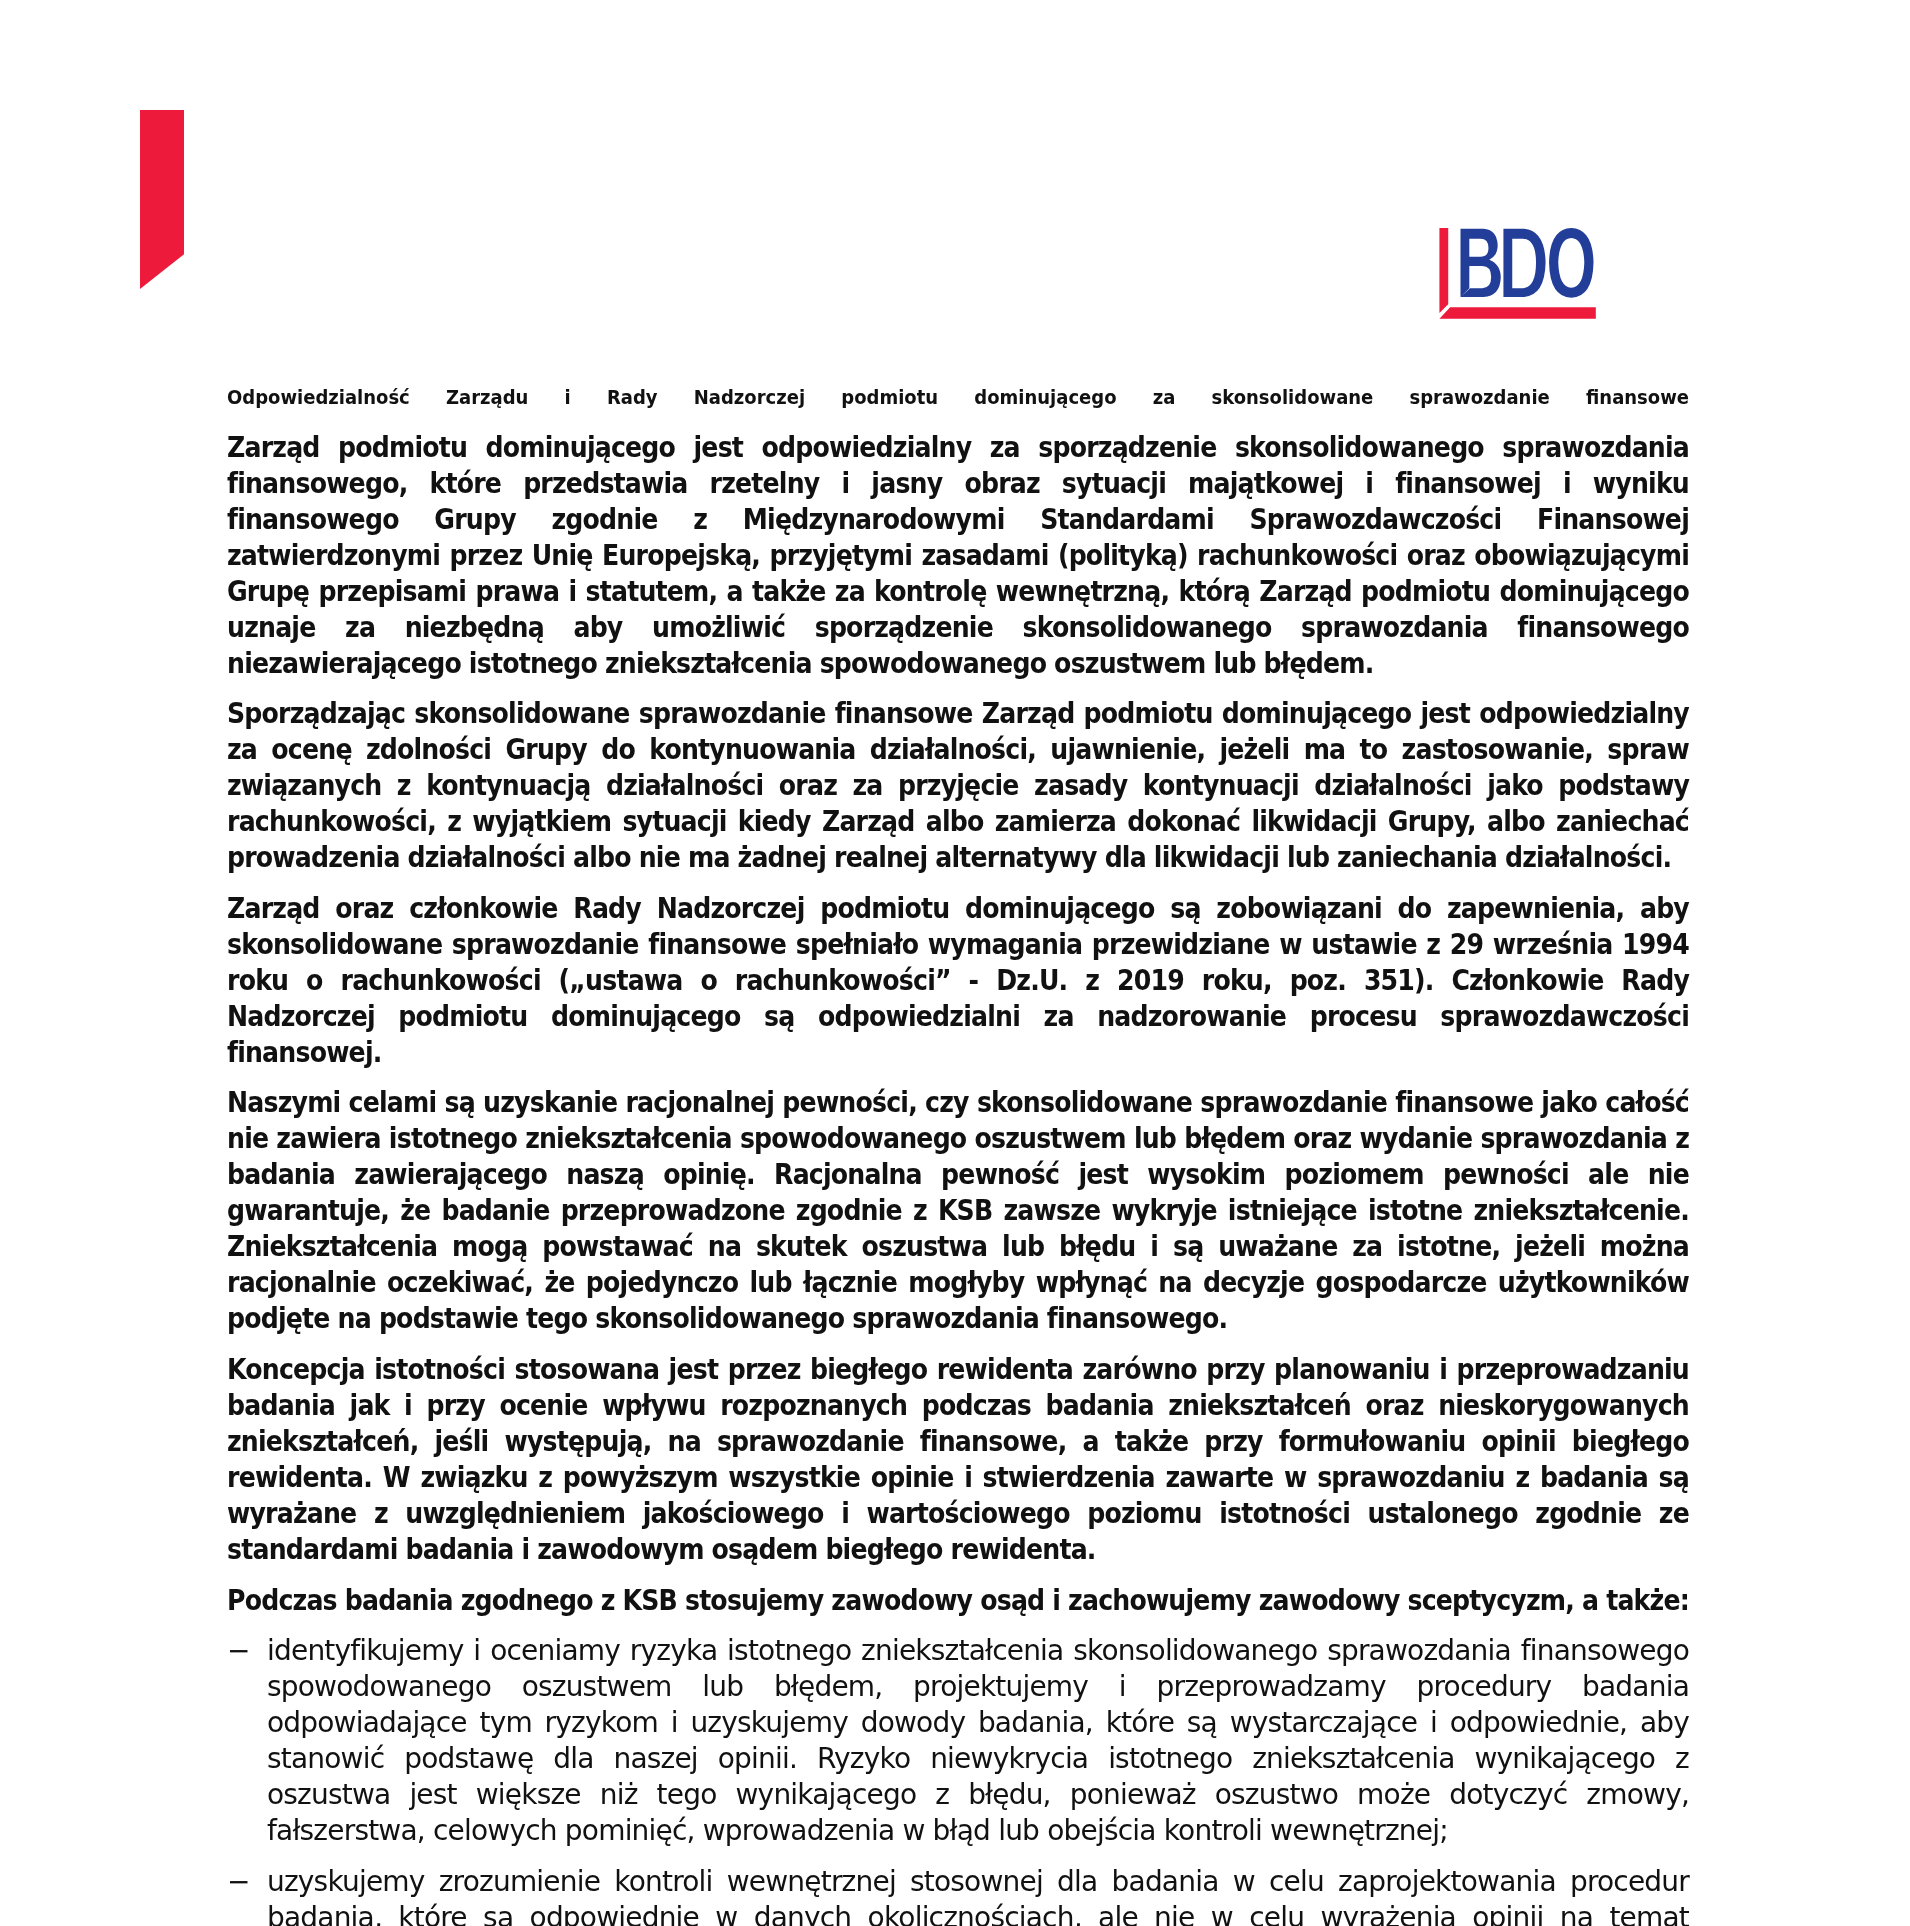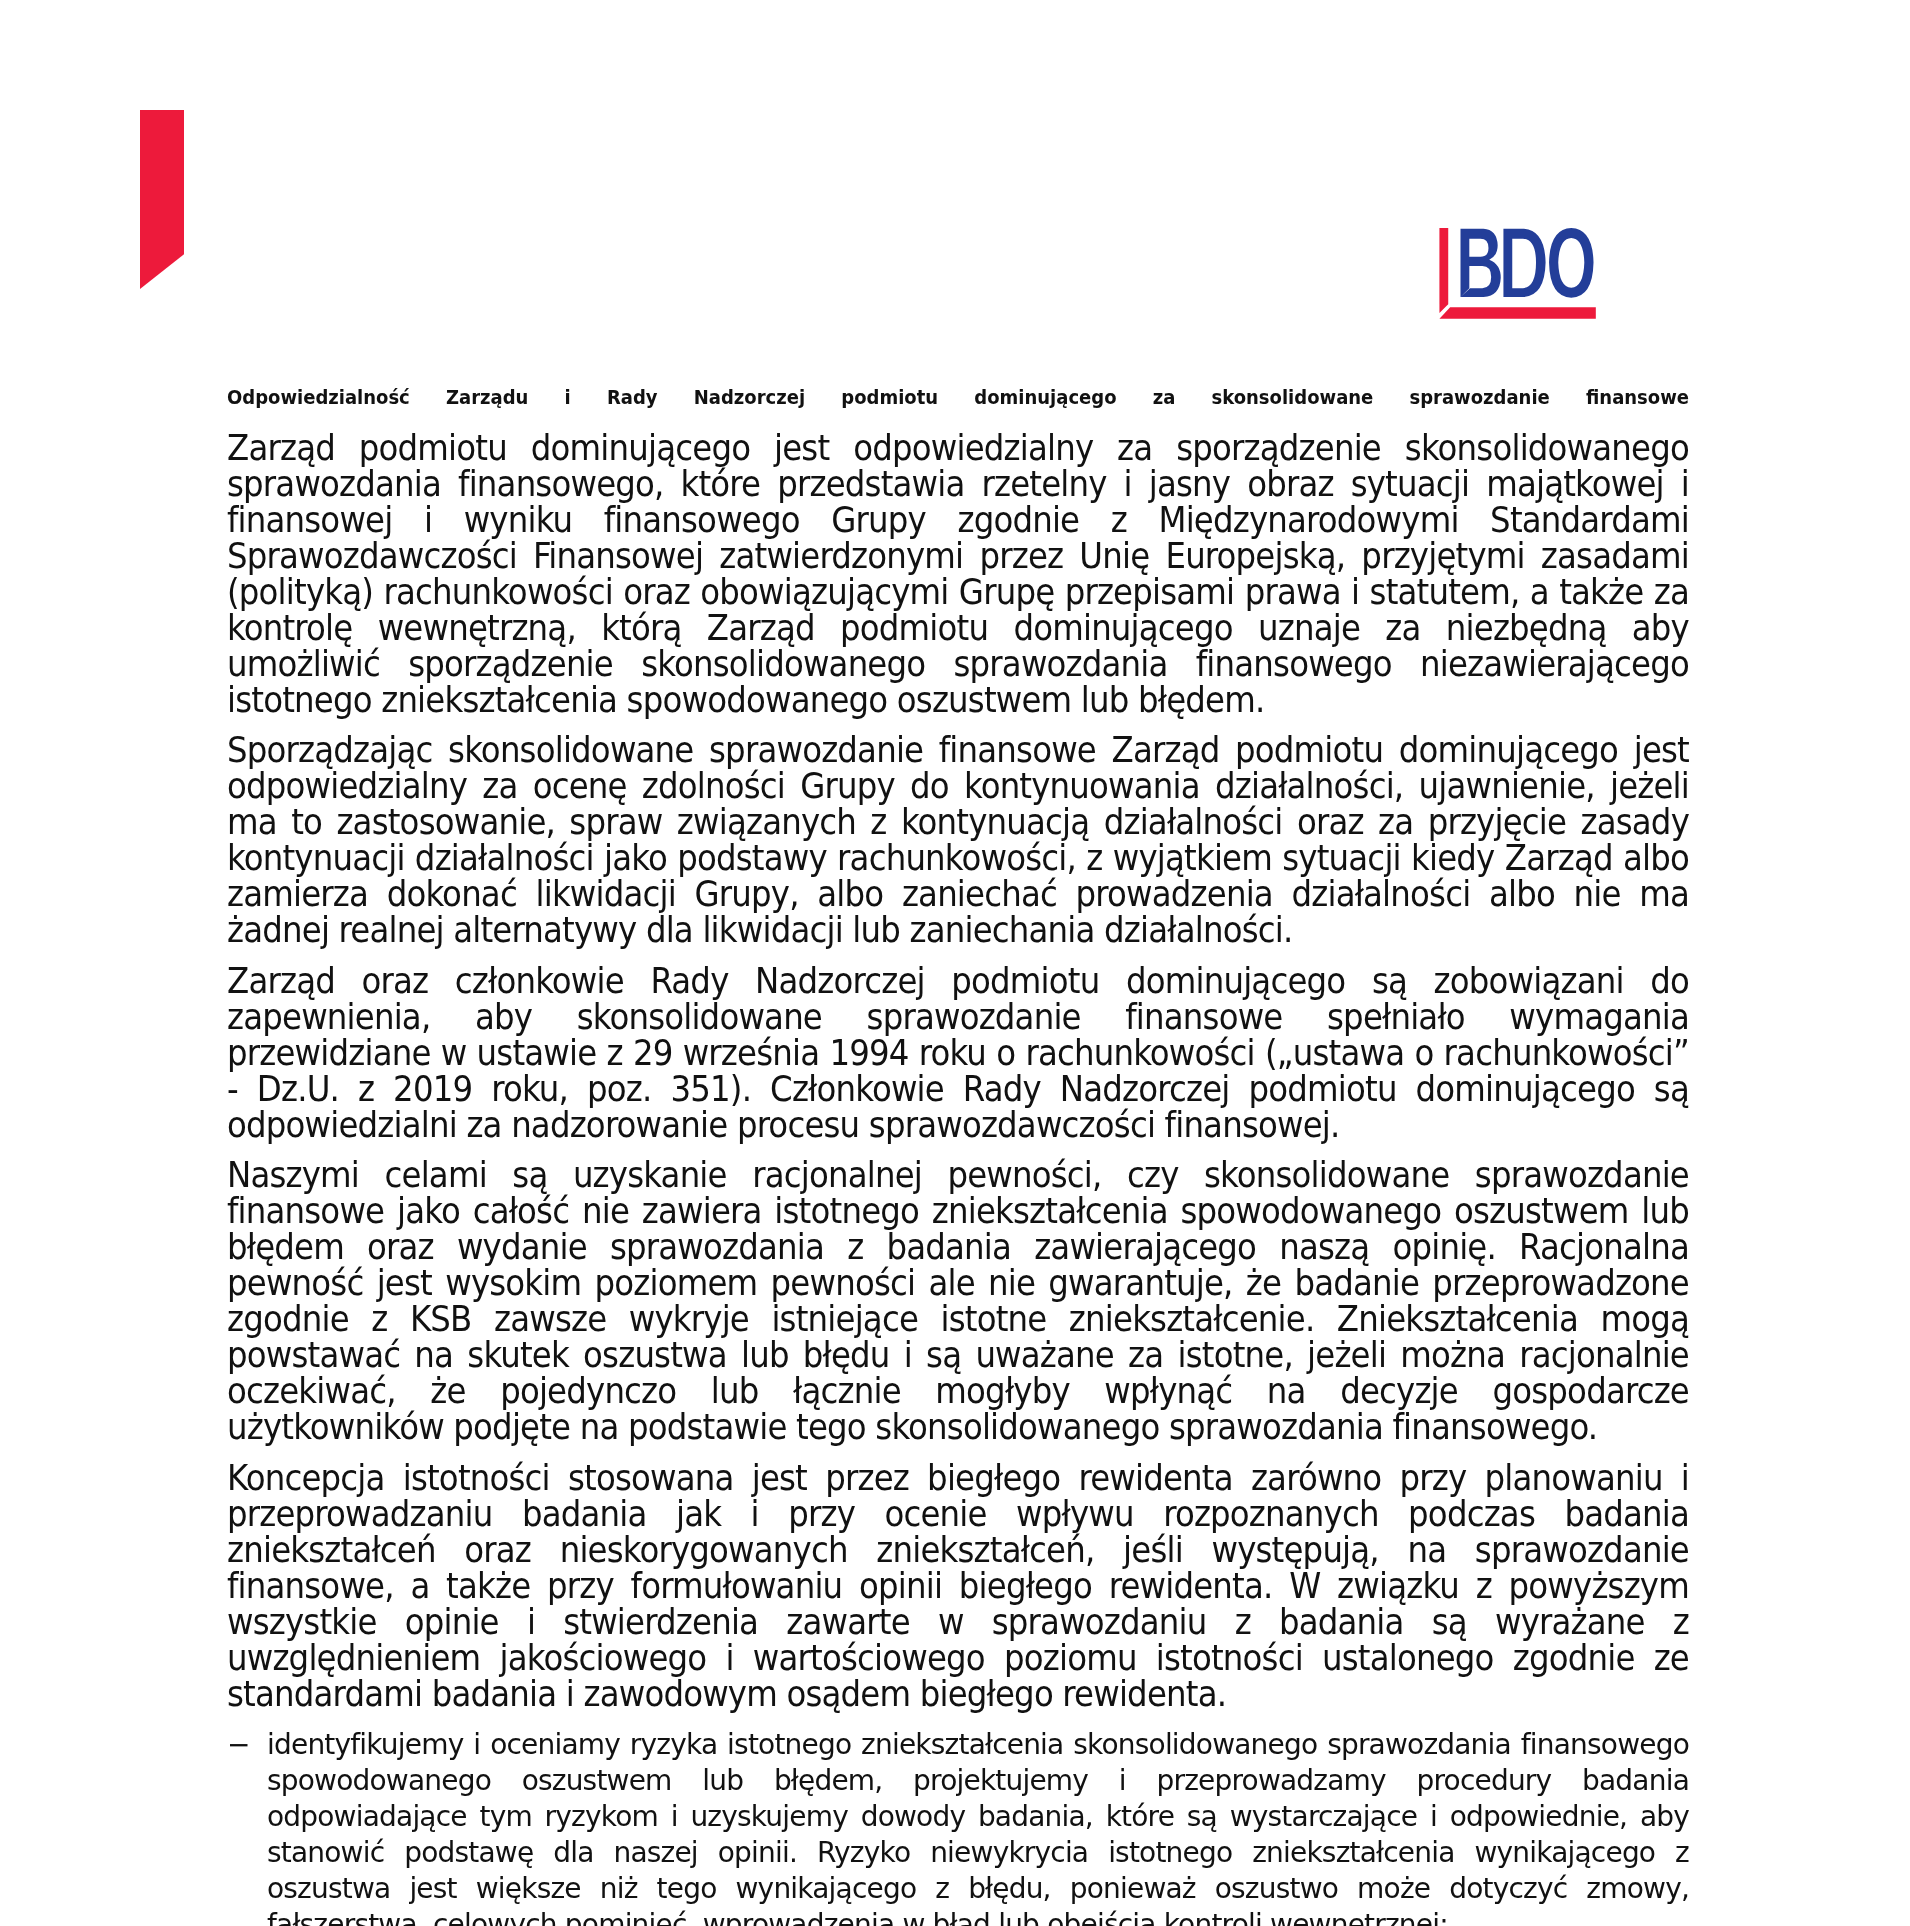--- a/index.html
+++ b/index.html
@@ -1,22 +1,22 @@
 <!DOCTYPE html>
 <html style="font-size:6.2px"><head>
 <meta charset="utf-8">
 <style>
   html, body { margin:0; padding:0; background:#ffffff; }
   body { width:1910px; height:2703px; position:relative; overflow:hidden;
          font-family:"DejaVu Sans Condensed","Liberation Sans Narrow","DejaVu Sans",sans-serif; color:#111111; }
   .accent-top { position:absolute; left:140px; top:110px; width:44px; height:227px; }
   .logo { position:absolute; left:1439px; top:228px; width:158px; height:92px; }
   .content { position:absolute; left:227px; top:379px; width:1462px; }
-  .content p { margin:0 0 14.6px 0; font-size:36px; line-height:36px; text-align:justify;
-               font-stretch:condensed; transform-origin:left top; }
+  .content p { margin:0 0 14.6px 0; font-size:28px; line-height:36px; text-align:justify;
+               font-stretch:condensed; transform-origin:left top;font-weight:bold; }
   .content h2 { margin:0 0 14.6px 0; font-size:20px; line-height:36px; font-weight:bold; text-align:justify; }
   .content h2.last-justify { text-align-last:justify; }
   .bullets { list-style:none; margin:0 0 14.6px 0; padding:0; }
   .bullets li { position:relative; padding-left:40px; font-size:28px; line-height:36px; text-align:justify; margin-bottom:14.6px; }
   .bullets li .dash { position:absolute; left:0; top:0; }
   .narrow { font-family:"DejaVu Sans",sans-serif; letter-spacing:-0.8px; }
 </style>
 </head>
 <body>
 
@@ -37,20 +37,21 @@
 </svg>
 
 <div class="content">
   <h2 class="last-justify">Odpowiedzialność Zarządu i Rady Nadzorczej podmiotu dominującego za skonsolidowane sprawozdanie finansowe</h2>
   <p class="narrow">Zarząd podmiotu dominującego jest odpowiedzialny za sporządzenie skonsolidowanego sprawozdania finansowego, które przedstawia rzetelny i jasny obraz sytuacji majątkowej i finansowej i wyniku finansowego Grupy zgodnie z Międzynarodowymi Standardami Sprawozdawczości Finansowej zatwierdzonymi przez Unię Europejską, przyjętymi zasadami (polityką) rachunkowości oraz obowiązującymi Grupę przepisami prawa i statutem, a także za kontrolę wewnętrzną, którą Zarząd podmiotu dominującego uznaje za niezbędną aby umożliwić sporządzenie skonsolidowanego sprawozdania finansowego niezawierającego istotnego zniekształcenia spowodowanego oszustwem lub błędem.</p>
   <p class="narrow">Sporządzając skonsolidowane sprawozdanie finansowe Zarząd podmiotu dominującego jest odpowiedzialny za ocenę zdolności Grupy do kontynuowania działalności, ujawnienie, jeżeli ma to zastosowanie, spraw związanych z kontynuacją działalności oraz za przyjęcie zasady kontynuacji działalności jako podstawy rachunkowości, z wyjątkiem sytuacji kiedy Zarząd albo zamierza dokonać likwidacji Grupy, albo zaniechać prowadzenia działalności albo nie ma żadnej realnej alternatywy dla likwidacji lub zaniechania działalności.</p>
   <p class="narrow">Zarząd oraz członkowie Rady Nadzorczej podmiotu dominującego są zobowiązani do zapewnienia, aby skonsolidowane sprawozdanie finansowe spełniało wymagania przewidziane w ustawie z 29 września 1994 roku o rachunkowości („ustawa o rachunkowości” - Dz.U. z 2019 roku, poz. 351). Członkowie Rady Nadzorczej podmiotu dominującego są odpowiedzialni za nadzorowanie procesu sprawozdawczości finansowej.</p>
 
   <p class="narrow">Naszymi celami są uzyskanie racjonalnej pewności, czy skonsolidowane sprawozdanie finansowe jako całość nie zawiera istotnego zniekształcenia spowodowanego oszustwem lub błędem oraz wydanie sprawozdania z badania zawierającego naszą opinię. Racjonalna pewność jest wysokim poziomem pewności ale nie gwarantuje, że badanie przeprowadzone zgodnie z KSB zawsze wykryje istniejące istotne zniekształcenie. Zniekształcenia mogą powstawać na skutek oszustwa lub błędu i są uważane za istotne, jeżeli można racjonalnie oczekiwać, że pojedynczo lub łącznie mogłyby wpłynąć na decyzje gospodarcze użytkowników podjęte na podstawie tego skonsolidowanego sprawozdania finansowego.</p>
   <p class="narrow">Koncepcja istotności stosowana jest przez biegłego rewidenta zarówno przy planowaniu i przeprowadzaniu badania jak i przy ocenie wpływu rozpoznanych podczas badania zniekształceń oraz nieskorygowanych zniekształceń, jeśli występują, na sprawozdanie finansowe, a także przy formułowaniu opinii biegłego rewidenta. W związku z powyższym wszystkie opinie i stwierdzenia zawarte w sprawozdaniu z badania są wyrażane z uwzględnieniem jakościowego i wartościowego poziomu istotności ustalonego zgodnie ze standardami badania i zawodowym osądem biegłego rewidenta.</p>
+  <p class="narrow">Podczas badania zgodnego z KSB stosujemy zawodowy osąd i zachowujemy zawodowy sceptycyzm, a także:</p>
 
   <ul class="bullets narrow">
     <li>
       <span class="dash">−</span>
       <span>identyfikujemy i oceniamy ryzyka istotnego zniekształcenia skonsolidowanego sprawozdania finansowego spowodowanego oszustwem lub błędem, projektujemy i przeprowadzamy procedury badania odpowiadające tym ryzykom i uzyskujemy dowody badania, które są wystarczające i odpowiednie, aby stanowić podstawę dla naszej opinii. Ryzyko niewykrycia istotnego zniekształcenia wynikającego z oszustwa jest większe niż tego wynikającego z błędu, ponieważ oszustwo może dotyczyć zmowy, fałszerstwa, celowych pominięć, wprowadzenia w błąd lub obejścia kontroli wewnętrznej;</span>
     </li>
     <li>
       <span class="dash">−</span>
       <span>uzyskujemy zrozumienie kontroli wewnętrznej stosownej dla badania w celu zaprojektowania procedur badania, które są odpowiednie w danych okolicznościach, ale nie w celu wyrażenia opinii na temat skuteczności kontroli wewnętrznej Grupy;</span>
     </li>

